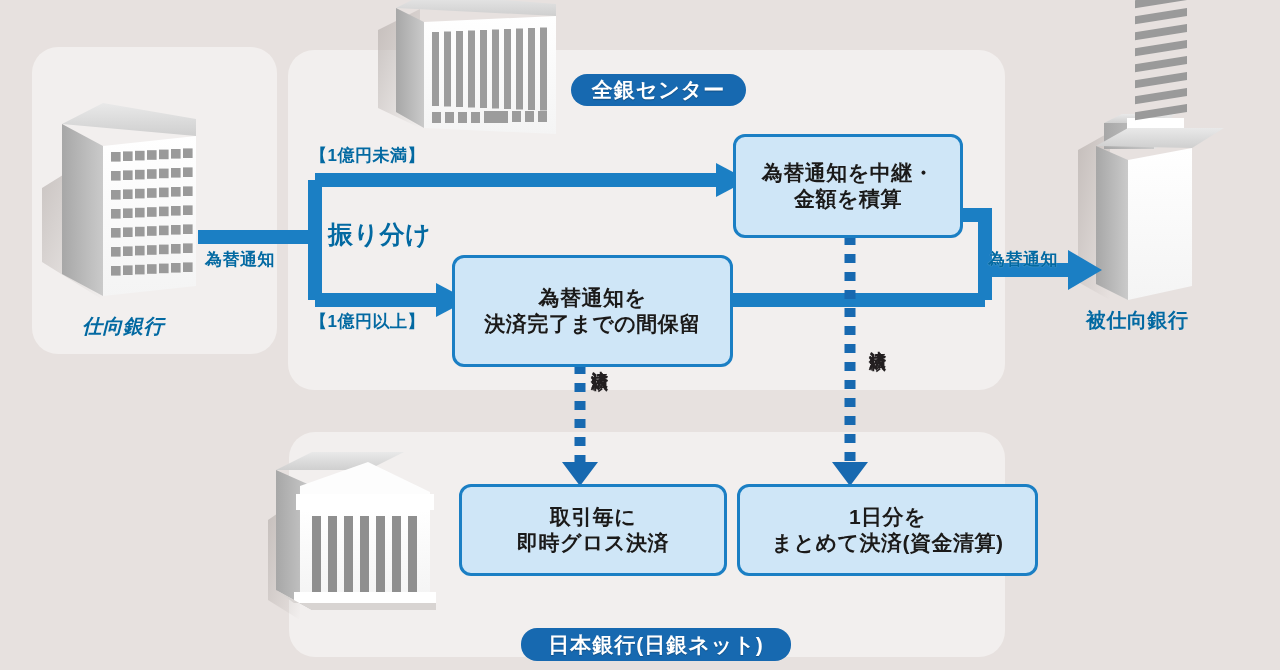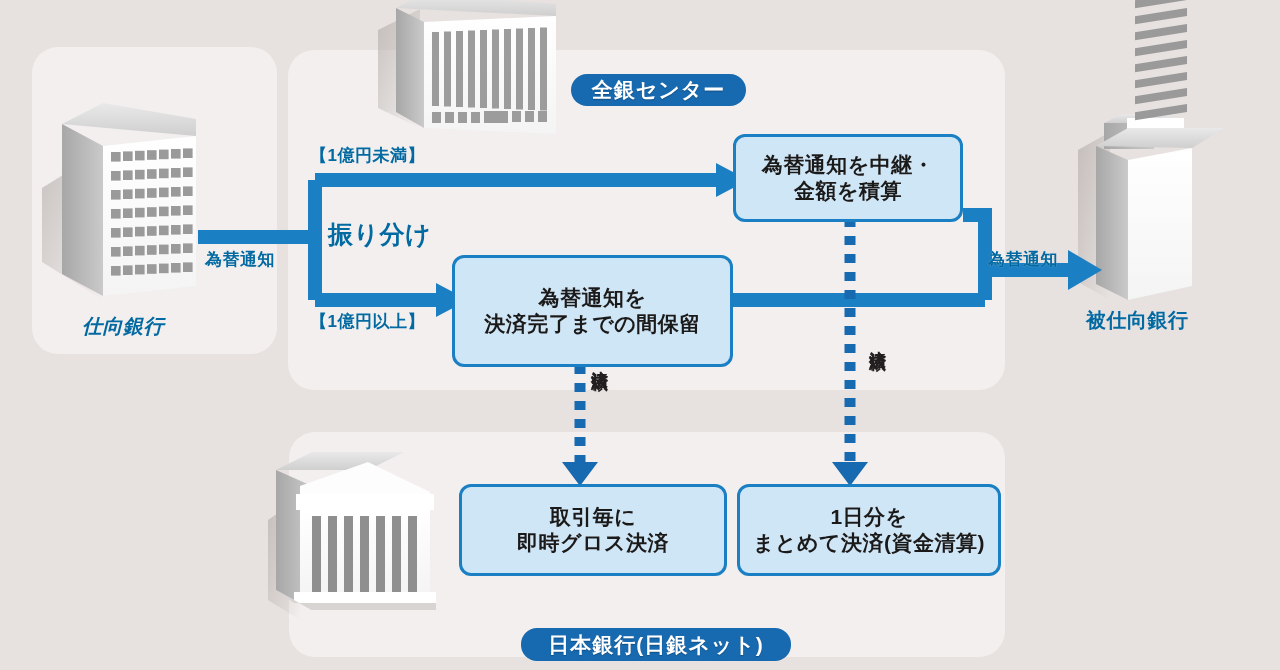--- a/index.html
+++ b/index.html
@@ -28,24 +28,24 @@
     display:flex;align-items:center;justify-content:center;
     text-align:center;
     color:#1a1a1a;
     font-size:21px;
     line-height:1.22;
     font-weight:700;
     letter-spacing:.5px;
     white-space:pre-line;
     text-shadow:0 0 1px rgba(255,255,255,.4);
   }
-  #box-relay{left:733px;top:134px;width:230px;height:88px;}
+  #box-relay{left:733px;top:134px;width:230px;height:104px;}
   #box-hold{left:452px;top:255px;width:281px;height:112px;}
   #box-gross{left:459px;top:484px;width:268px;height:92px;}
-  #box-batch{left:737px;top:484px;width:264px;height:92px;}
+  #box-batch{left:737px;top:484px;width:301px;height:92px;}
 
   
   .pill{
     position:absolute;
     background:#1769b0;
     color:#ffffff;
     border-radius:16px;
     font-size:21px;
     font-weight:700;
     letter-spacing:1px;

